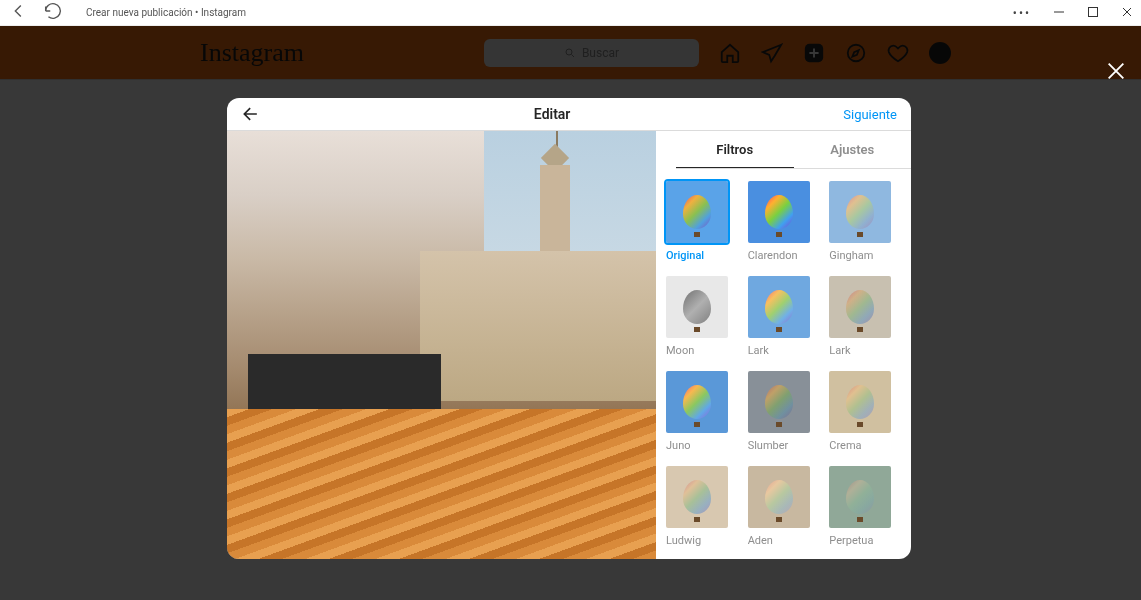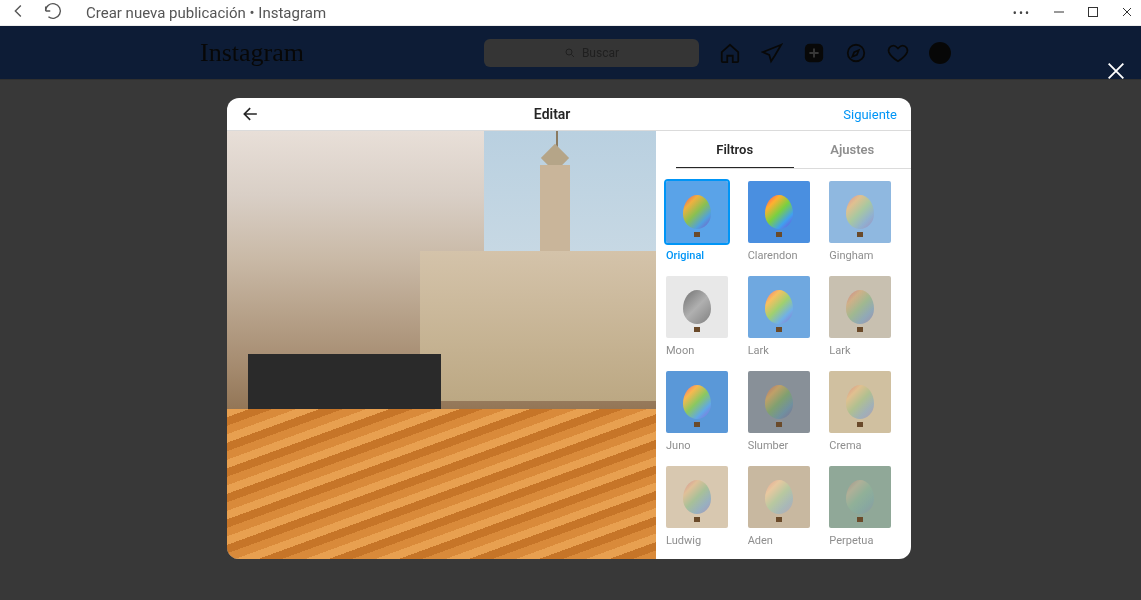--- a/index.html
+++ b/index.html
@@ -1,24 +1,24 @@
 <!DOCTYPE html>
 <html><head>
 <meta charset="utf-8">
 <style>
   * { box-sizing: border-box; margin: 0; padding: 0; }
   body { font-family: -apple-system, BlinkMacSystemFont, "Segoe UI", Roboto, Helvetica, Arial, sans-serif; width: 1141px; height: 600px; overflow: hidden; background: #fff; }
   .titlebar { height: 26px; display: flex; align-items: center; padding: 0 8px; border-bottom: 1px solid #eee; }
   .titlebar .nav { display: flex; align-items: center; gap: 12px; }
-  .titlebar .title { font-size: 15px; color: #555; margin-left: 10px; }
+  .titlebar .title { font-size: 10px; color: #555; margin-left: 10px; }
   .win-controls { margin-left: auto; display: flex; align-items: center; gap: 22px; font-size: 14px; color: #444; }
   .dots { letter-spacing: 2px; font-size: 12px; }
   .app { position: relative; height: calc(100% - 26px); background: #fff; }
   .dim-overlay { position: absolute; inset: 0; background: rgba(0,0,0,0.78); }
-  .topbar { height: 54px; display: flex; align-items: center; padding: 0 30px; border-bottom: 1px solid #dbdbdb; background: #3b82f6; }
+  .topbar { height: 54px; display: flex; align-items: center; padding: 0 30px; border-bottom: 1px solid #dbdbdb; background: #f97316; }
   .brand { font-family: "Brush Script MT", cursive; font-size: 26px; font-weight: 500; color: #222; margin-left: 170px; }
   .search { margin-left: 180px; width: 215px; height: 28px; background: #efefef; border-radius: 6px; display: flex; align-items: center; justify-content: center; font-size: 12px; color: #8e8e8e; }
   .nav-icons { margin-left: auto; margin-right: 160px; display: flex; align-items: center; gap: 20px; }
   .nav-icons .ic { width: 22px; height: 22px; display:flex; align-items:center; justify-content:center; }
   .ic svg { width: 22px; height: 22px; }
   .avatar-ic { width: 22px; height: 22px; border-radius: 50%; background: #222; }
   .close-large { position: absolute; top: 34px; right: 14px; color: #fff; font-size: 22px; font-weight: 300; cursor: pointer; }
   .modal { position: absolute; left: 227px; top: 72px; width: 684px; height: 461px; background: #fff; border-radius: 12px; overflow: hidden; display: flex; flex-direction: column; }
   .modal-head { height: 33px; display: flex; align-items: center; padding: 0 14px; border-bottom: 1px solid #dbdbdb; }
   .modal-head .back { width: 20px; height: 20px; display:flex; align-items:center; justify-content:center; cursor:pointer; }

